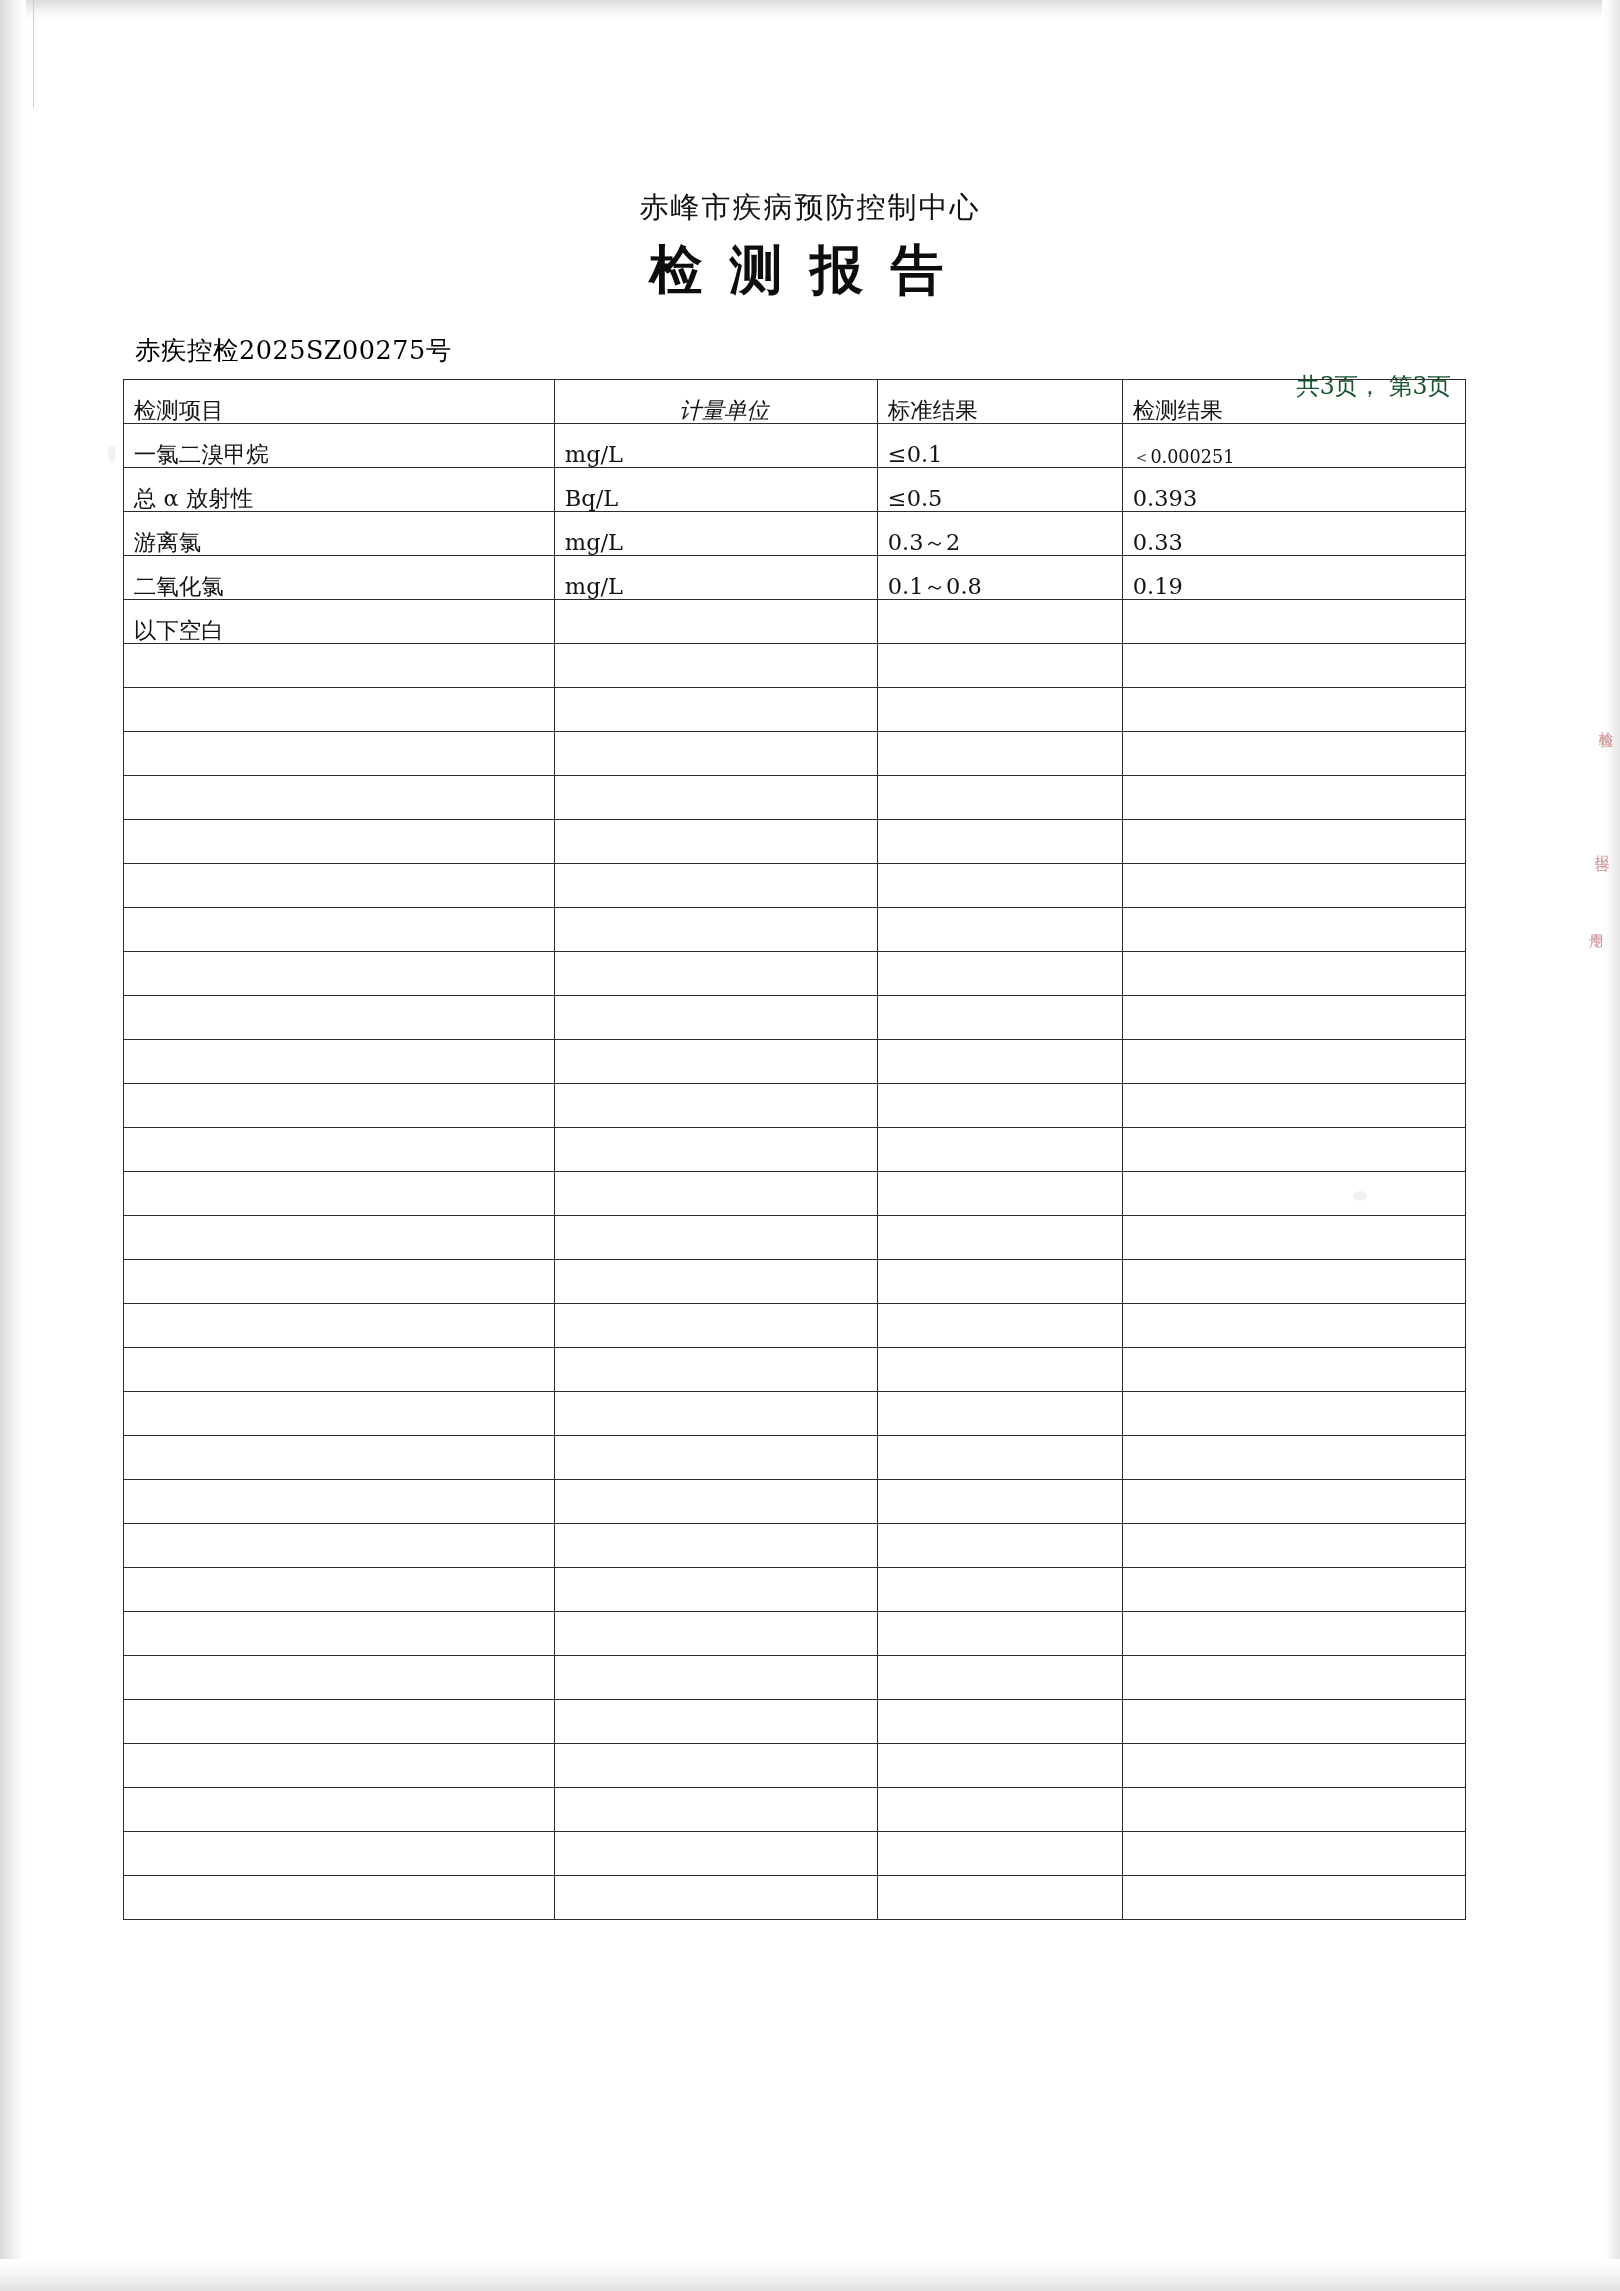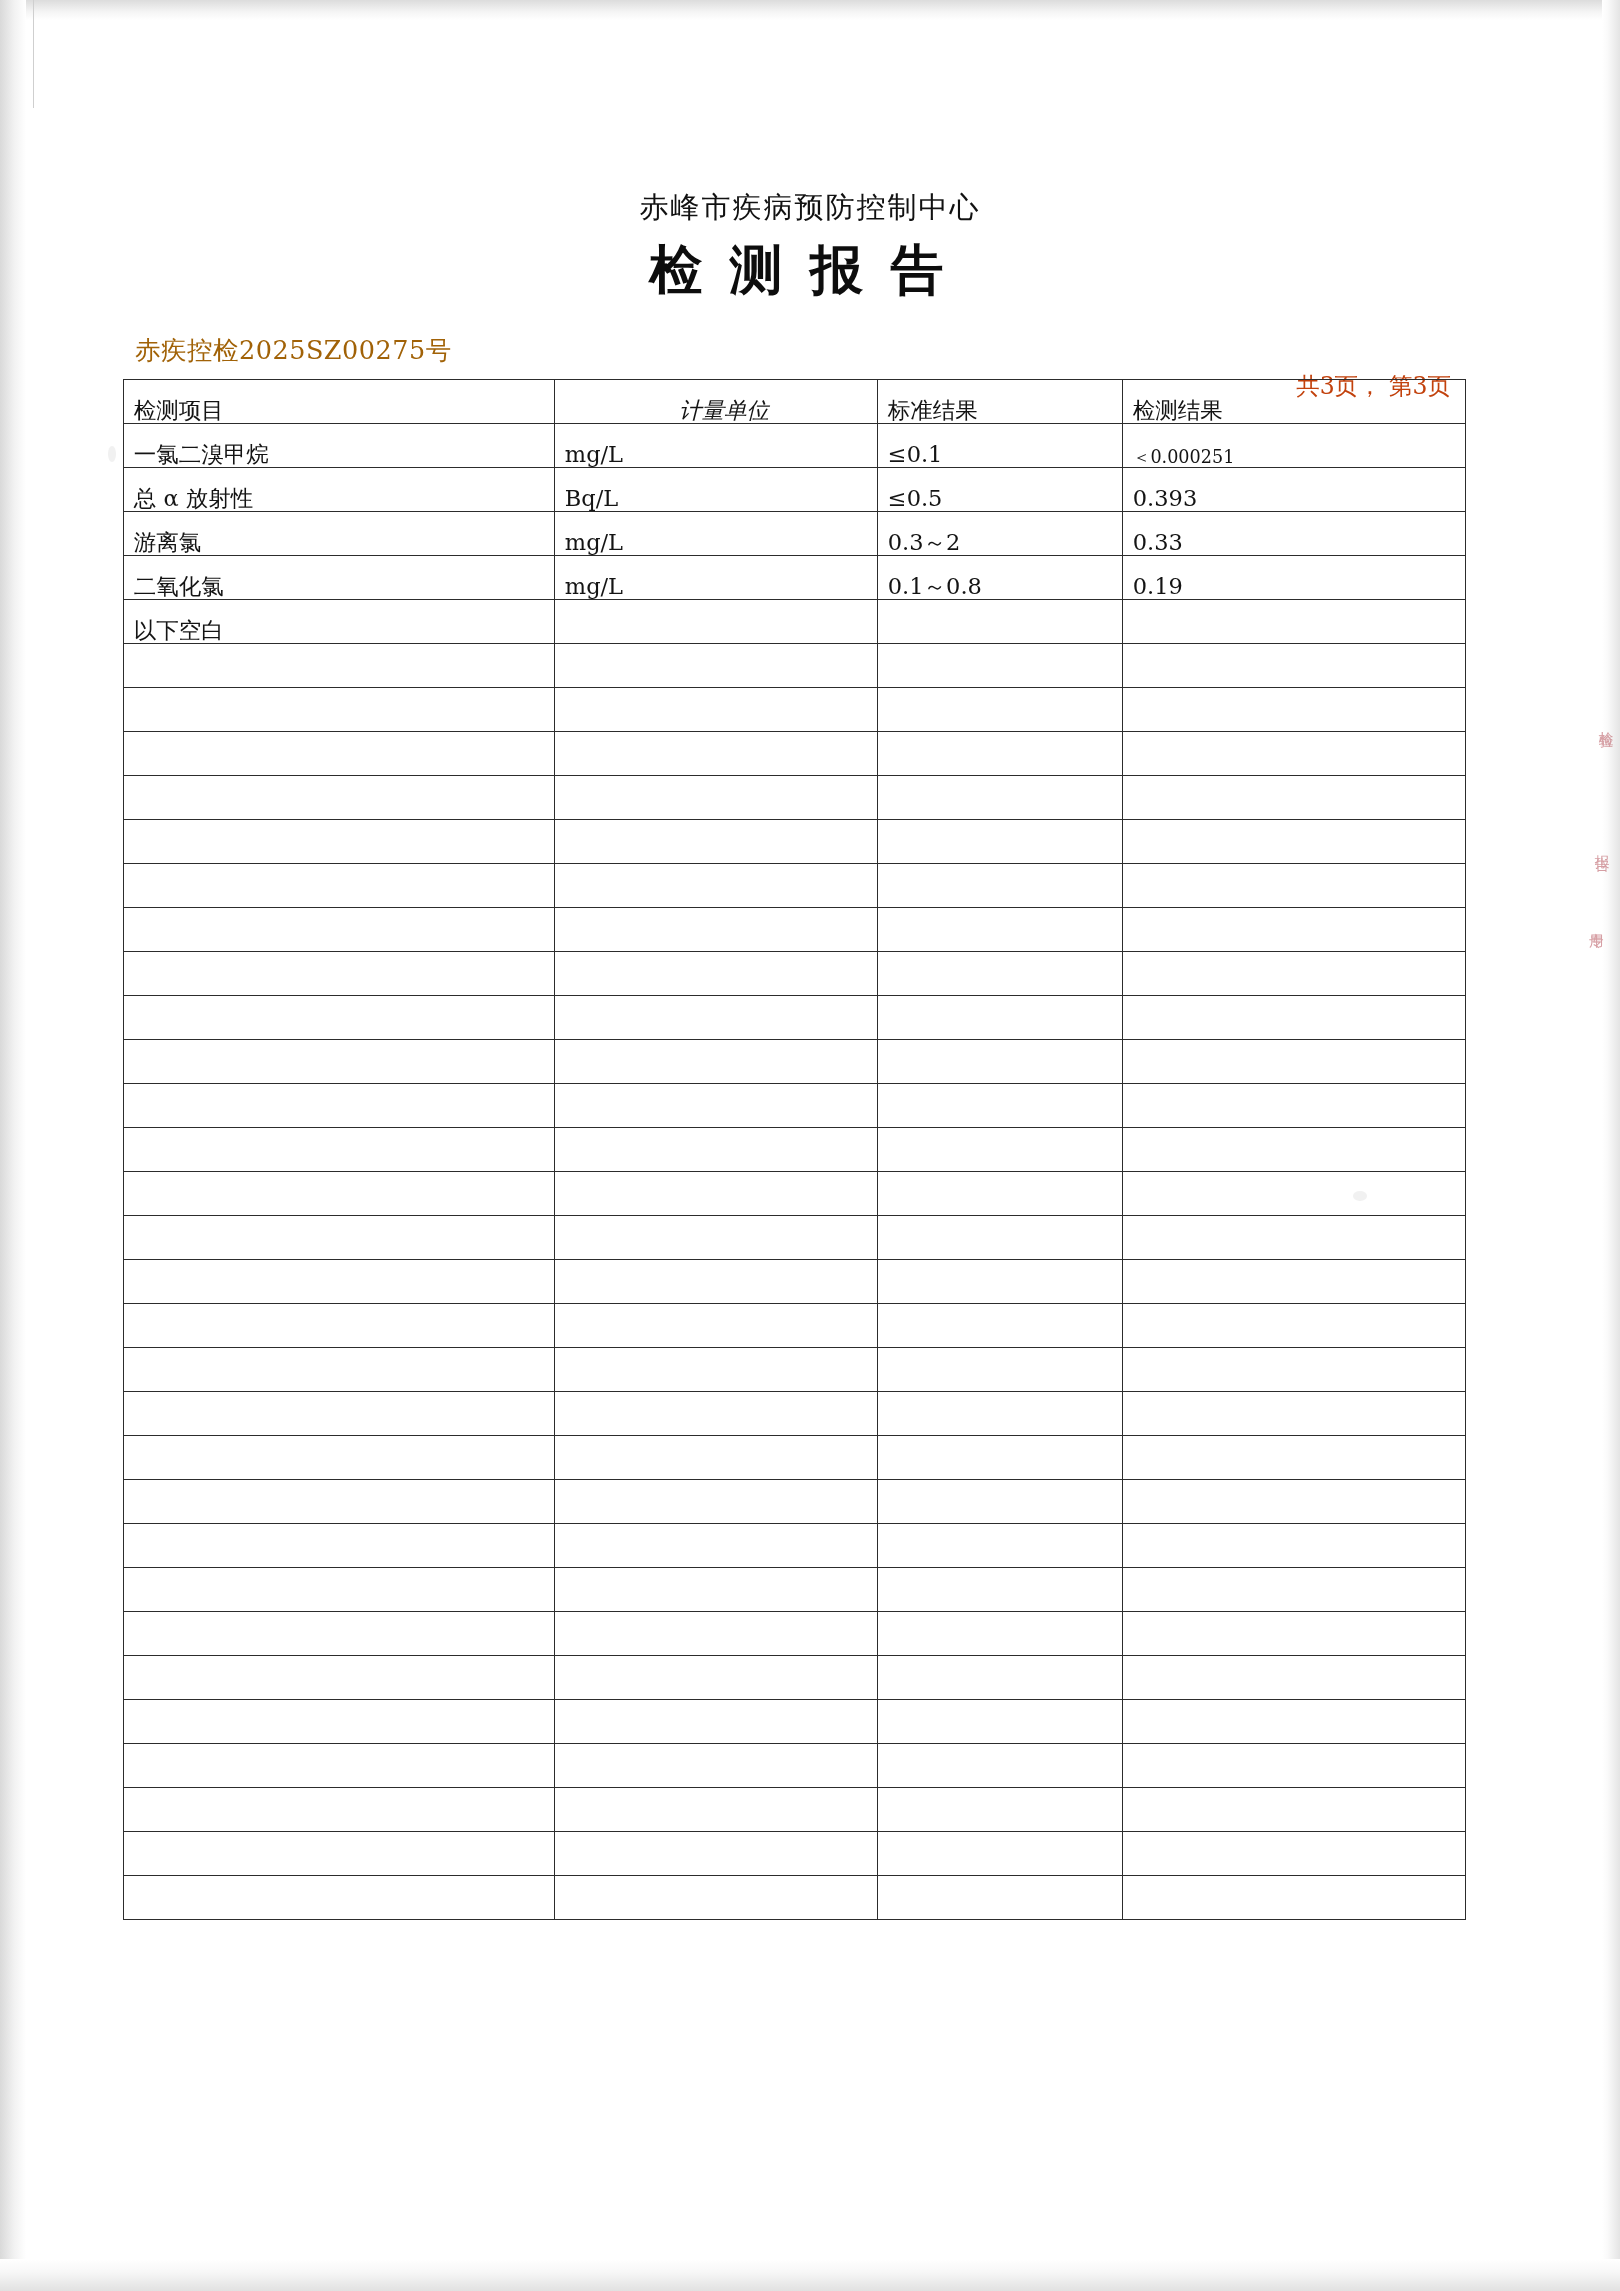--- a/index.html
+++ b/index.html
@@ -70,28 +70,28 @@
     letter-spacing: 27.4px;
     font-family: "DejaVu Serif", serif;
     color: #0d0d0d;
   }
   .report-no {
     position: absolute;
     left: 135px; top: 333px;
     font-size: 25.5px;
     font-family: "DejaVu Serif", serif;
     letter-spacing: 0.5px;
-    color: #a16207;
+    color: #000000;
   }
   .page-count {
     position: absolute;
     right: 169px; top: 370px;
     font-size: 23.5px;
     font-family: "DejaVu Serif", serif;
-    color: #c2410c;
+    color: #14532d;
   }
 
   
   .tbl-wrap {
     position: absolute;
     left: 123px;
     top: 379px;
     width: 1343px;
   }
   table.report {

